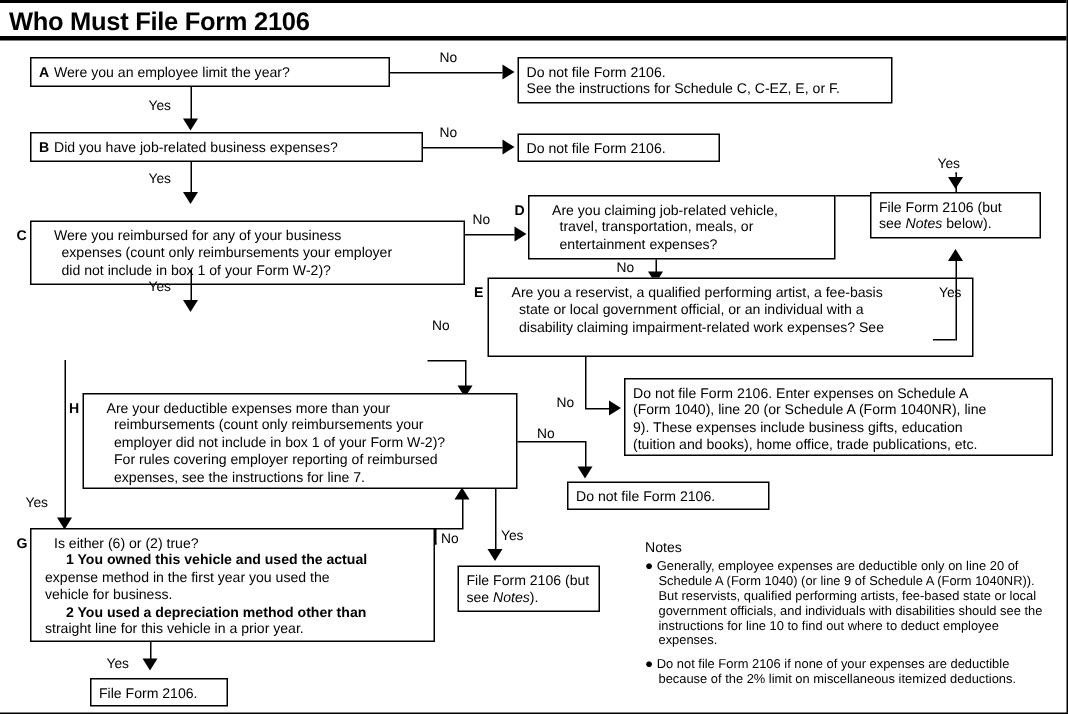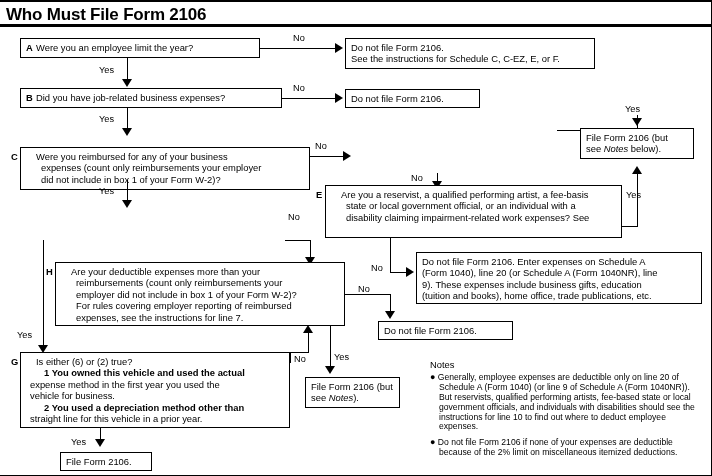--- a/index.html
+++ b/index.html
@@ -162,37 +162,42 @@
   </div>
 
   <div class="hline" style="left:310px;top:156px;width:33px;"></div>
   <div class="arr-r" style="left:343px;top:151px;"></div>
   <div class="elab" style="left:315px;top:141px;">No</div>
 
   <div class="vline" style="left:127px;top:180px;height:22px;"></div>
   <div class="arr-d" style="left:122px;top:200px;"></div>
   <div class="elab" style="left:99px;top:186px;">Yes</div>
 
+  <div class="box" style="left:352px;top:130px;width:205px;height:43px;">
+    <span class="hang"><span class="lbl">D</span><span>Are you claiming job-related vehicle,</span></span>
+    <span class="hang2">travel, transportation, meals, or</span>
+    <span class="hang2">entertainment expenses?</span>
+  </div>
 
   <div class="hline" style="left:557px;top:130px;width:80px;"></div>
   <div class="vline" style="left:637px;top:115px;height:16px;"></div>
   <div class="hline" style="left:637px;top:115px;width:1px;"></div>
   <div class="arr-d" style="left:632px;top:118px;"></div>
   <div class="elab" style="left:625px;top:104px;">Yes</div>
 
   <div class="vline" style="left:437px;top:173px;height:11px;"></div>
   <div class="arr-d" style="left:432px;top:181px;"></div>
   <div class="elab" style="left:411px;top:173px;">No</div>
 
   <div class="box" style="left:580px;top:128px;width:114px;height:31px;">
     <span>File Form 2106 (but</span><br>
     <span><span>see </span><i>Notes</i><span> below).</span></span>
   </div>
 
-  <div class="box" style="left:325px;top:185px;width:297px;height:53px;">
+  <div class="box" style="left:325px;top:185px;width:324px;height:53px;">
     <span class="hang"><span class="lbl">E</span><span>Are you a reservist, a qualified performing artist, a fee-basis</span></span>
     <span class="hang2">state or local government official, or an individual with a</span>
     <span class="hang2">disability claiming impairment-related work expenses? See</span>
   </div>
 
   <div class="hline" style="left:622px;top:226px;width:15px;"></div>
   <div class="vline" style="left:637px;top:172px;height:55px;"></div>
   <div class="arr-u" style="left:632px;top:166px;"></div>
   <div class="elab" style="left:626px;top:190px;">Yes</div>
 

